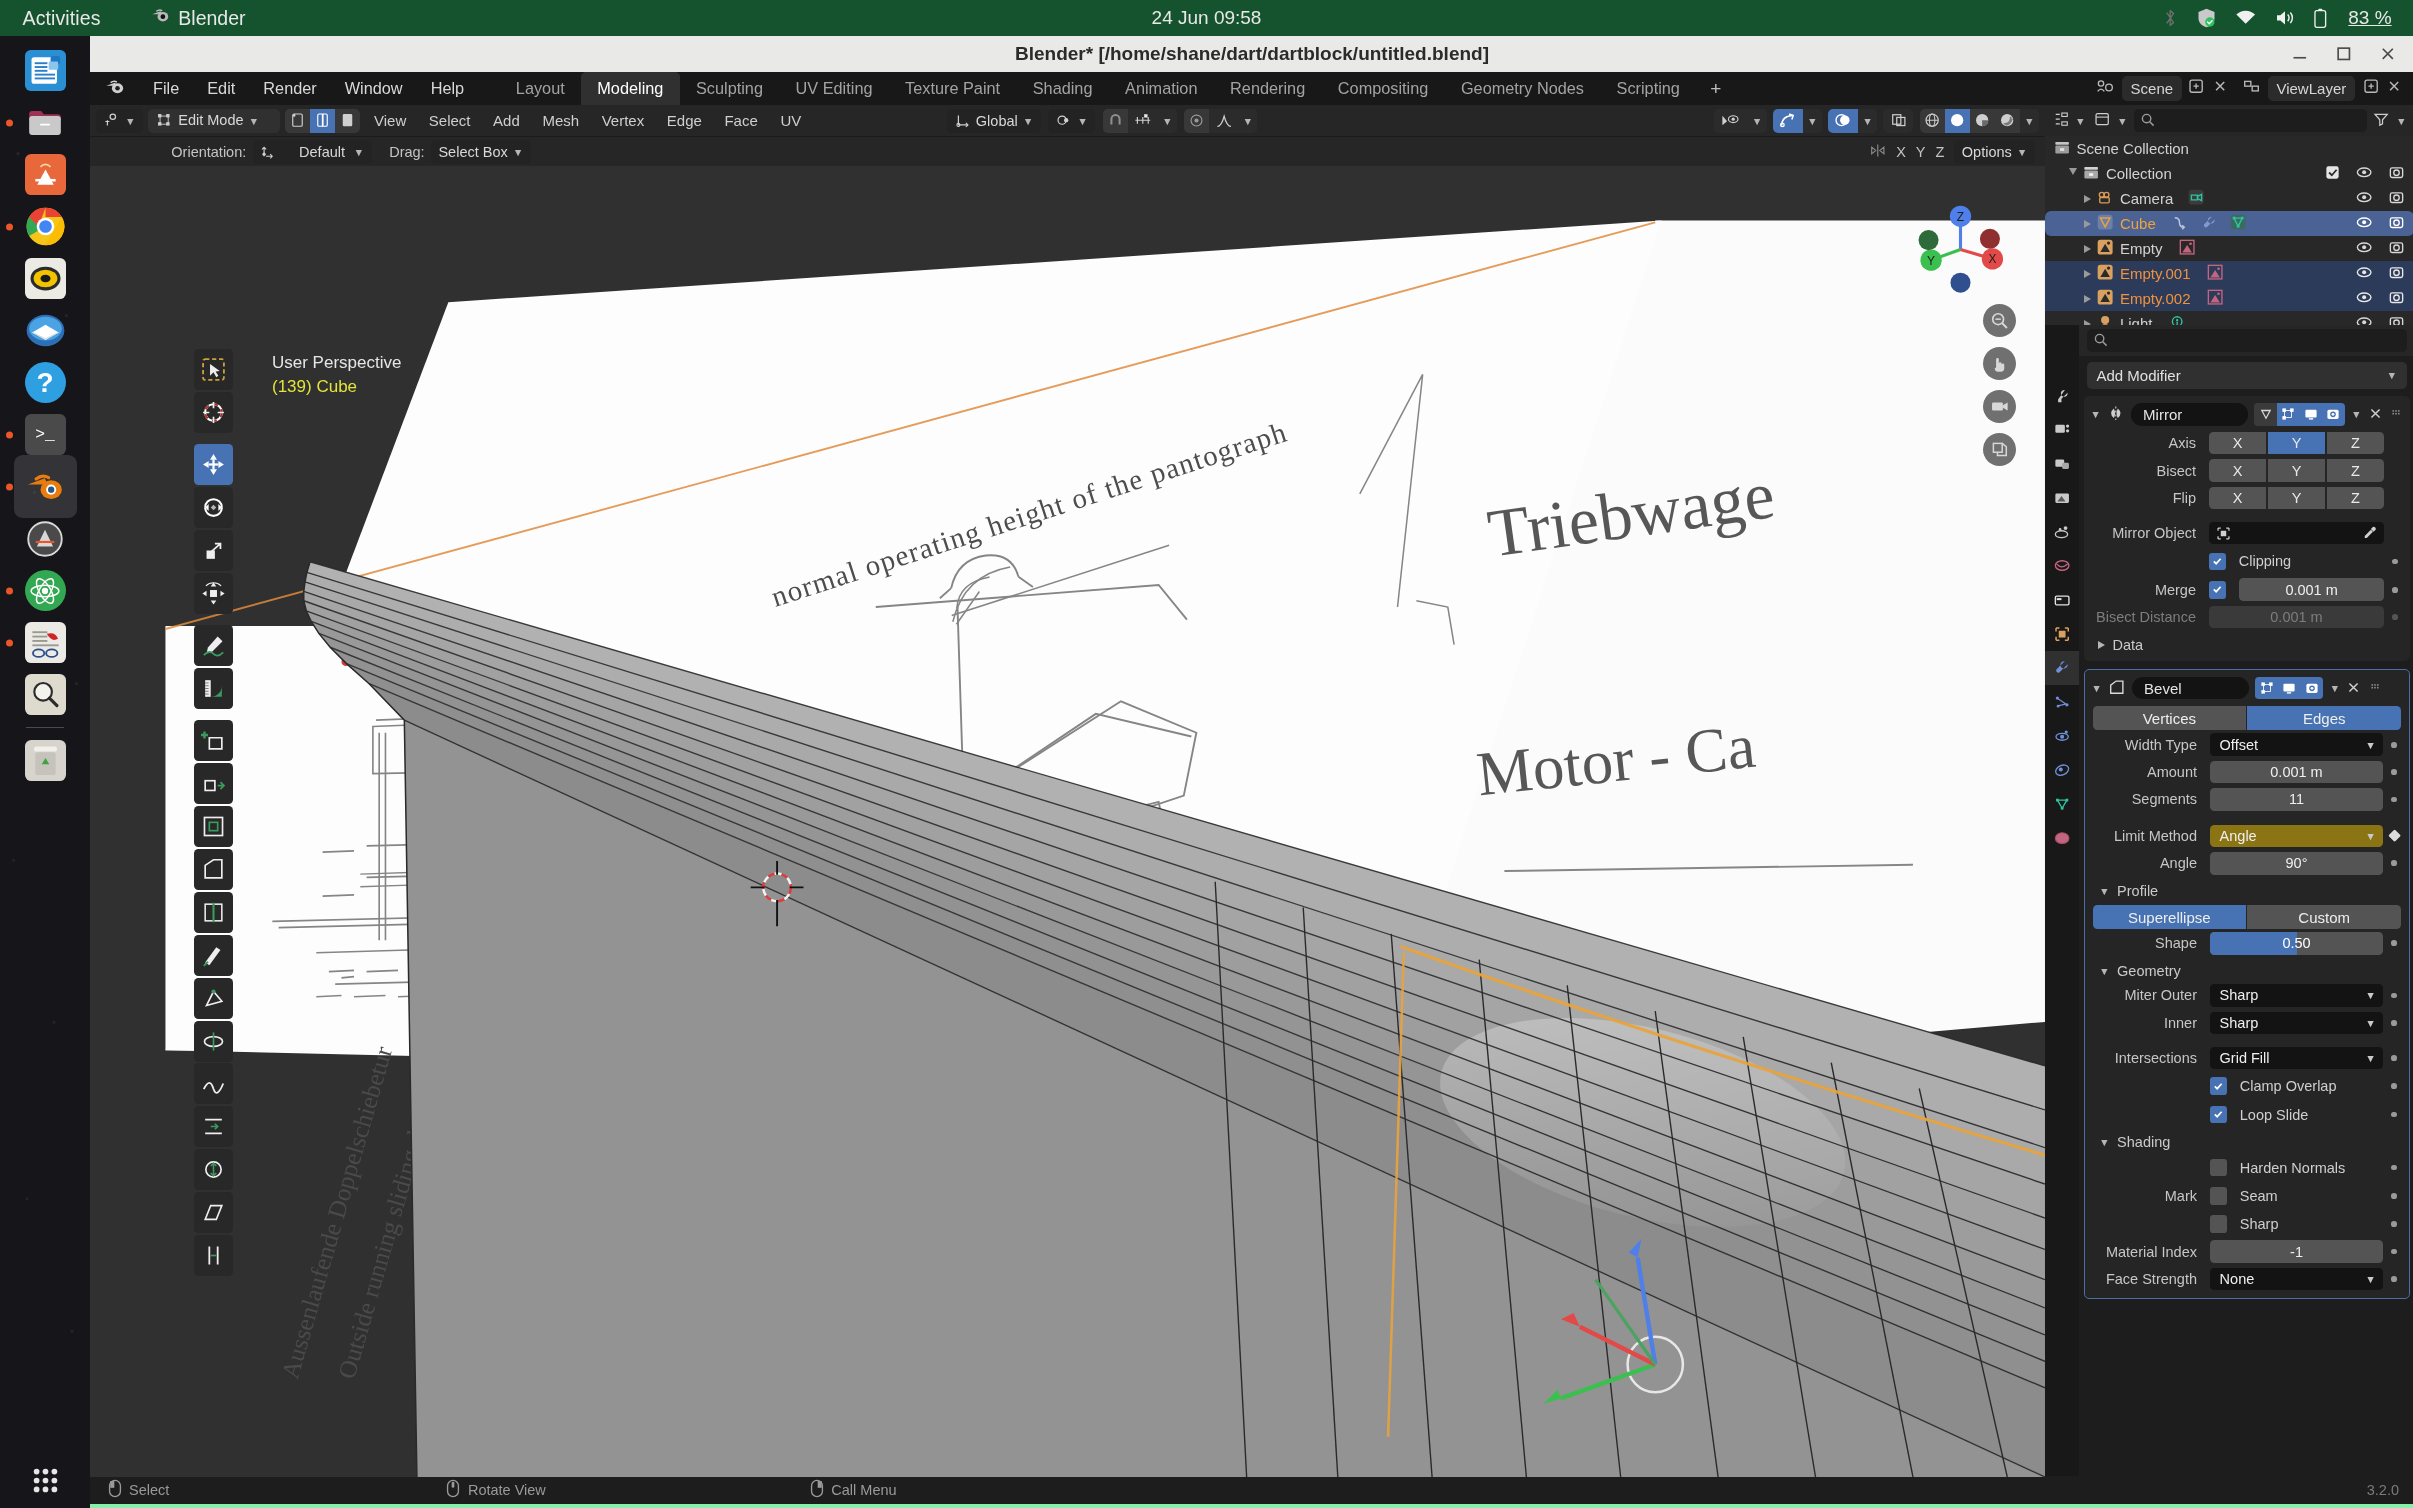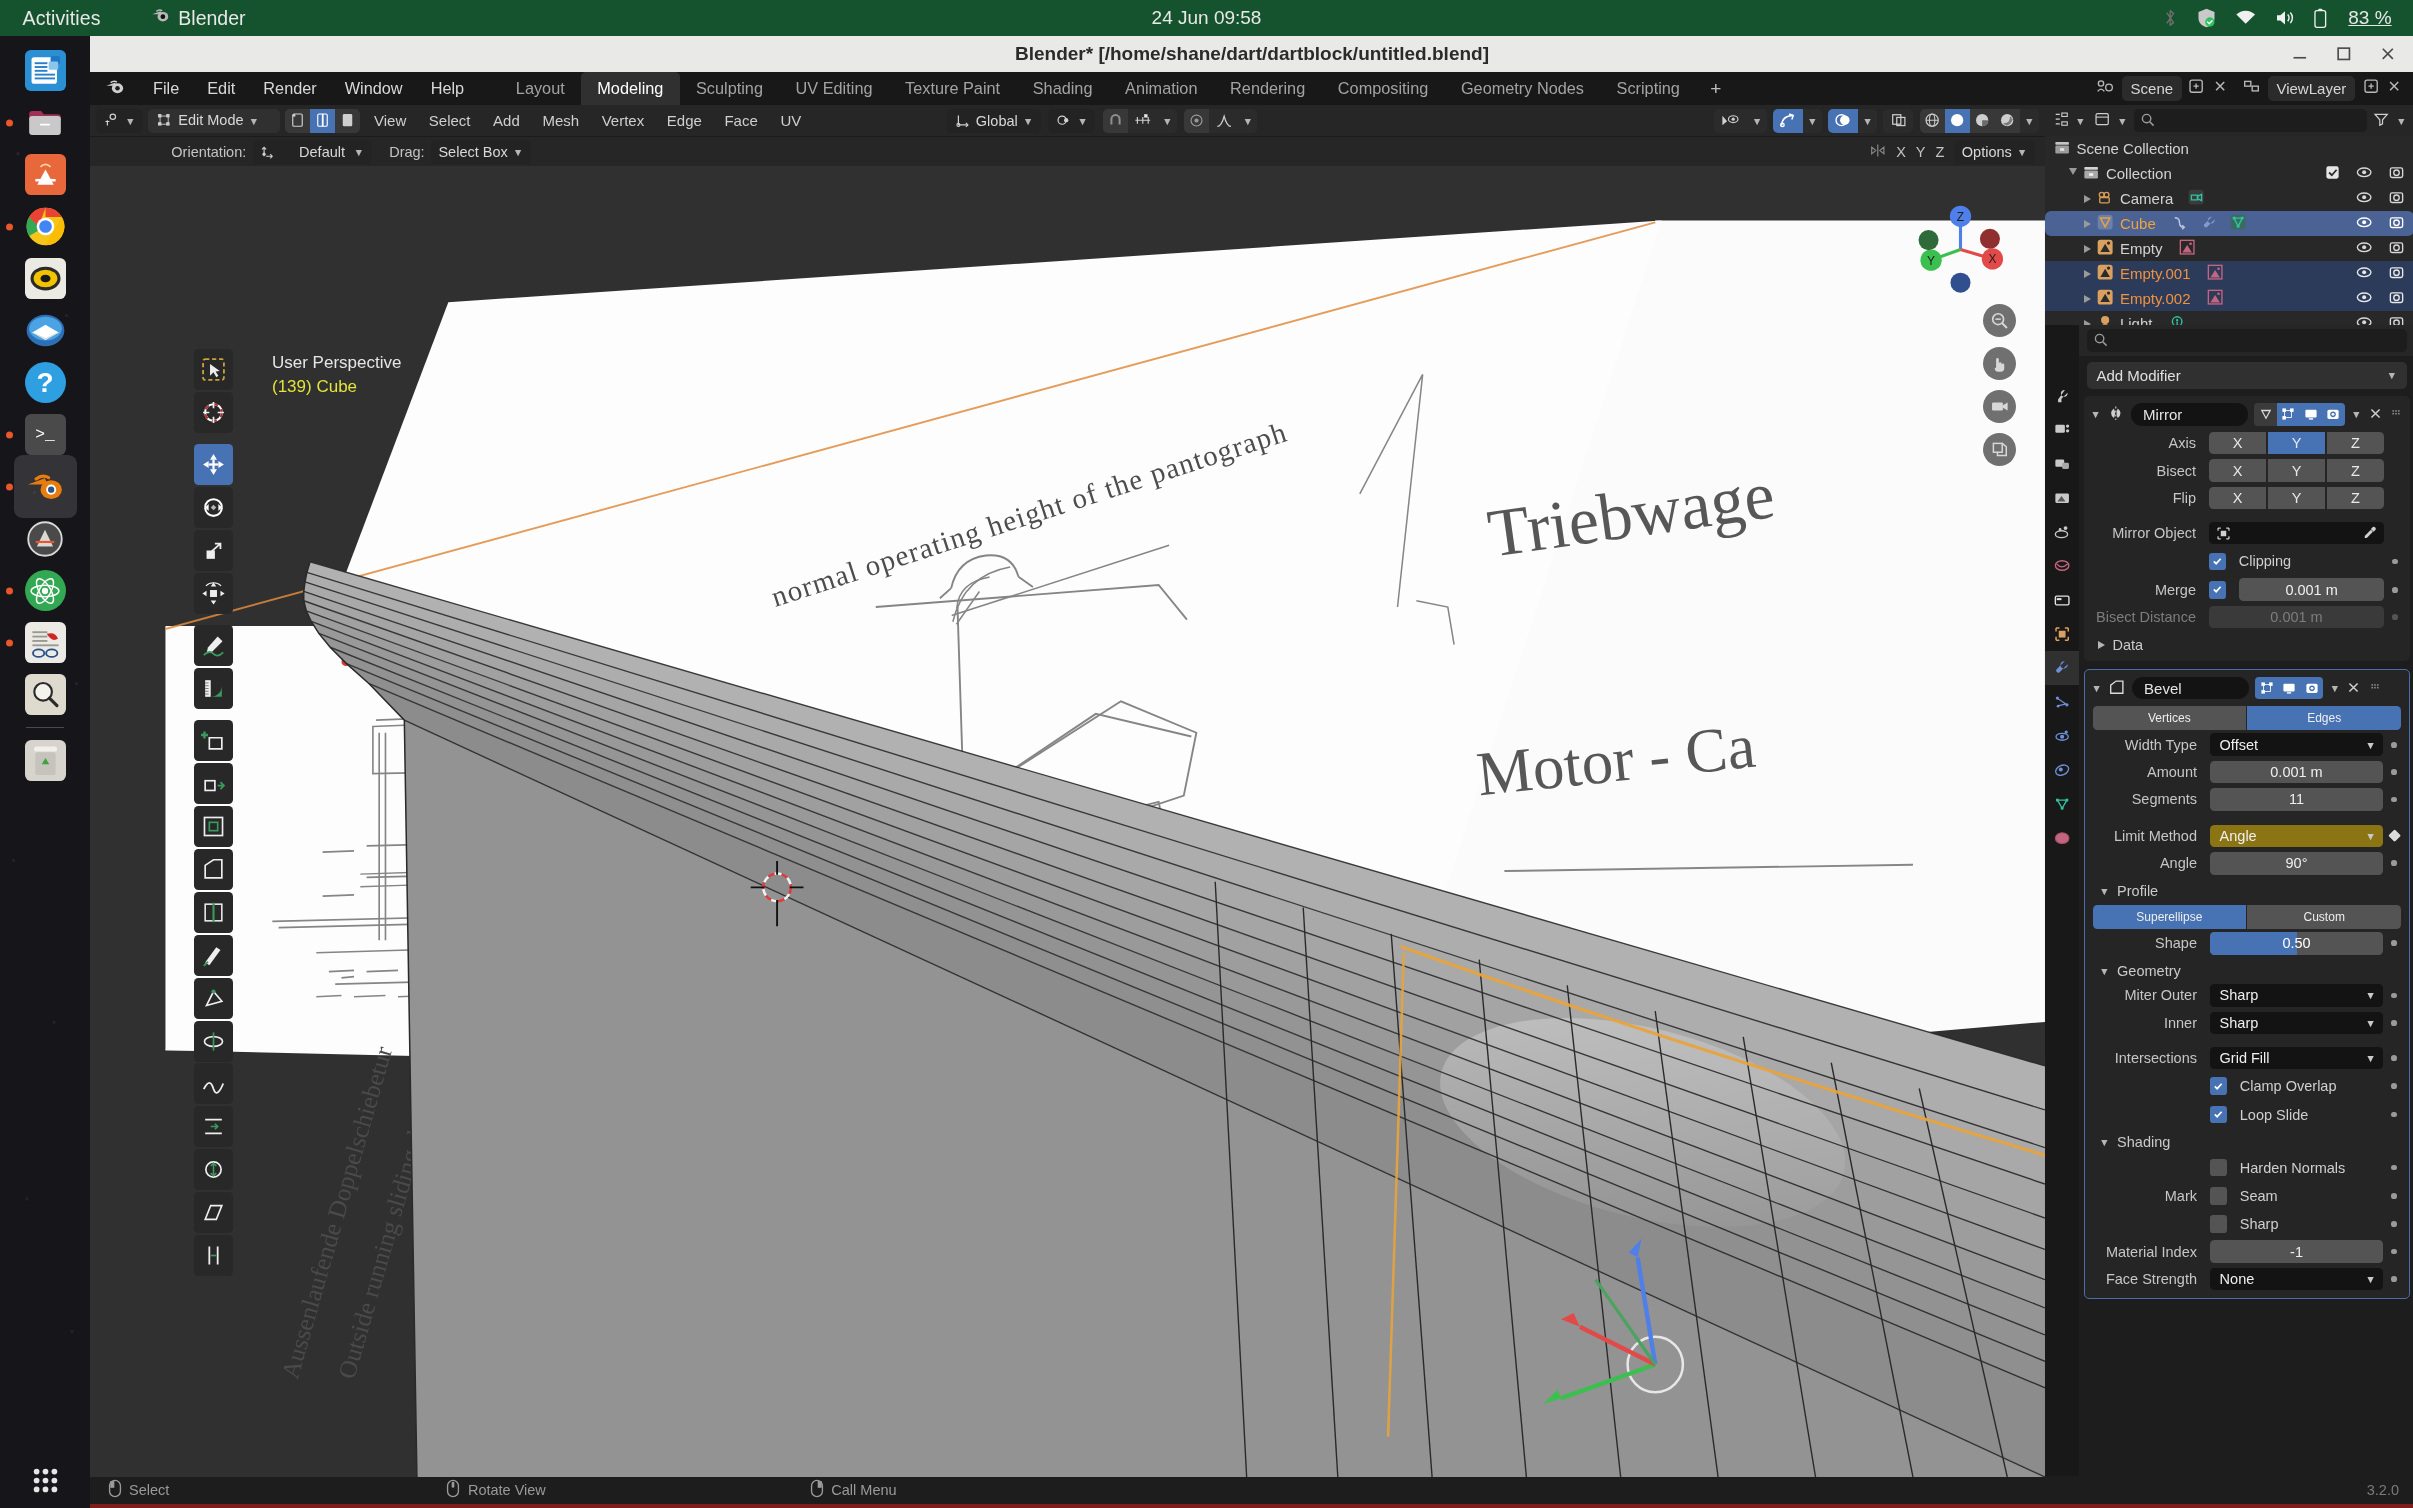--- a/index.html
+++ b/index.html
@@ -33,21 +33,21 @@
       radial-gradient(circle at 30% 79%, rgba(255,255,255,.05) 0 1.3px, transparent 1.9px),
       radial-gradient(circle at 80% 88%, rgba(255,255,255,.06) 0 1.3px, transparent 1.9px);
   }
   .dock-item{position:relative;width:90px;height:52px;display:flex;align-items:center;justify-content:center;}
   .dock-ico{width:41px;height:41px;border-radius:6.3px;position:relative;display:flex;align-items:center;justify-content:center;overflow:hidden;}
   .dot{position:absolute;left:5.7px;top:50%;transform:translateY(-50%);width:7px;height:7px;border-radius:50%;background:#e8562a;}
   .dock-sep{width:38px;height:1.3px;background:#4a4a52;margin:6.3px auto;}
   .running-bg{position:absolute;width:63px;height:63px;border-radius:8.8px;background:rgba(255,255,255,.13);}
 
   
-  #blender{position:absolute;left:90px;top:36px;width:2324px;height:1472px;background:#7f1d1d;z-index:30;}
+  #blender{position:absolute;left:90px;top:36px;width:2324px;height:1472px;background:#86efac;z-index:30;}
   #titlebar{height:36px;background:#e9e9e7;display:flex;align-items:center;justify-content:center;position:relative;}
   #titlebar .title{font-size:19px;color:#2b2b2b;font-weight:bold;}
   .wbtns{position:absolute;right:17.6px;display:flex;gap:26.4px;align-items:center;}
   .wbtn{width:17.6px;height:17.6px;position:relative;cursor:pointer;}
 
   
   #menurow{height:33px;background:#181818;display:flex;align-items:center;color:#d4d4d4;font-size:16.3px;}
   #menurow .blogo{margin:0 14px 0 15px;}
   .mi{padding:0 14px;height:26.4px;line-height:26.4px;color:#d9d9d9;}
   .wsgap{width:21.4px;}
@@ -123,21 +123,21 @@
   .rlabel.dim{color:#7d7d7d;}
   .rfield{flex:1;background:#545454;border-radius:4.4px;height:22.6px;display:flex;align-items:center;justify-content:center;color:#efefef;font-size:14.5px;position:relative;}
   .rfield.dark{background:#131313;justify-content:flex-start;padding-left:10px;}
   .rfield.dim{background:#3a3a3a;color:#7d7d7d;}
   .rfield.amber{background:#8a7413;justify-content:flex-start;padding-left:10px;}
   .rfield .cv{position:absolute;right:7.5px;font-size:10.7px;color:#c9c9c9;}
   .seg3{flex:1;display:flex;height:22.6px;border-radius:4.4px;overflow:hidden;gap:1.3px;}
   .seg3 div{flex:1;background:#545454;display:flex;align-items:center;justify-content:center;color:#e9e9e9;font-size:14.5px;}
   .seg3 div.on{background:#4772b3;}
   .seg2{display:flex;height:24px;margin:3.8px 7.5px 0 7.5px;border-radius:4.4px;overflow:hidden;gap:1.3px;}
-  .seg2 div{flex:1;background:#545454;display:flex;align-items:center;justify-content:center;color:#eee;font-size:12px;}
+  .seg2 div{flex:1;background:#545454;display:flex;align-items:center;justify-content:center;color:#eee;font-size:15px;}
   .seg2 div.on{background:#4772b3;}
   .dotdec{width:8.8px;flex:0 0 8.8px;display:flex;justify-content:center;}
   .dotdec i{width:5.7px;height:5.7px;border-radius:50%;background:#9a9a9a;display:block;}
   .dotdec i.dim{background:#555;}
   .dotdec i.diamond{width:9.4px;height:9.4px;border-radius:1.3px;background:#dcdcdc;transform:rotate(45deg);}
   .cbrow{display:flex;align-items:center;height:26.4px;padding:0 10px 0 6.3px;gap:6.3px;margin-top:1.9px;}
   .cbpad{width:112px;text-align:right;color:#c6c6c6;font-size:14.5px;padding-right:6.3px;}
   .cb{width:17.6px;height:17.6px;border-radius:3.1px;background:#4772b3;display:flex;align-items:center;justify-content:center;flex:0 0 17.6px;}
   .cb.off{background:#545454;}
   .cbtxt{color:#cfcfcf;font-size:14.5px;margin-left:6.3px;flex:1;}

